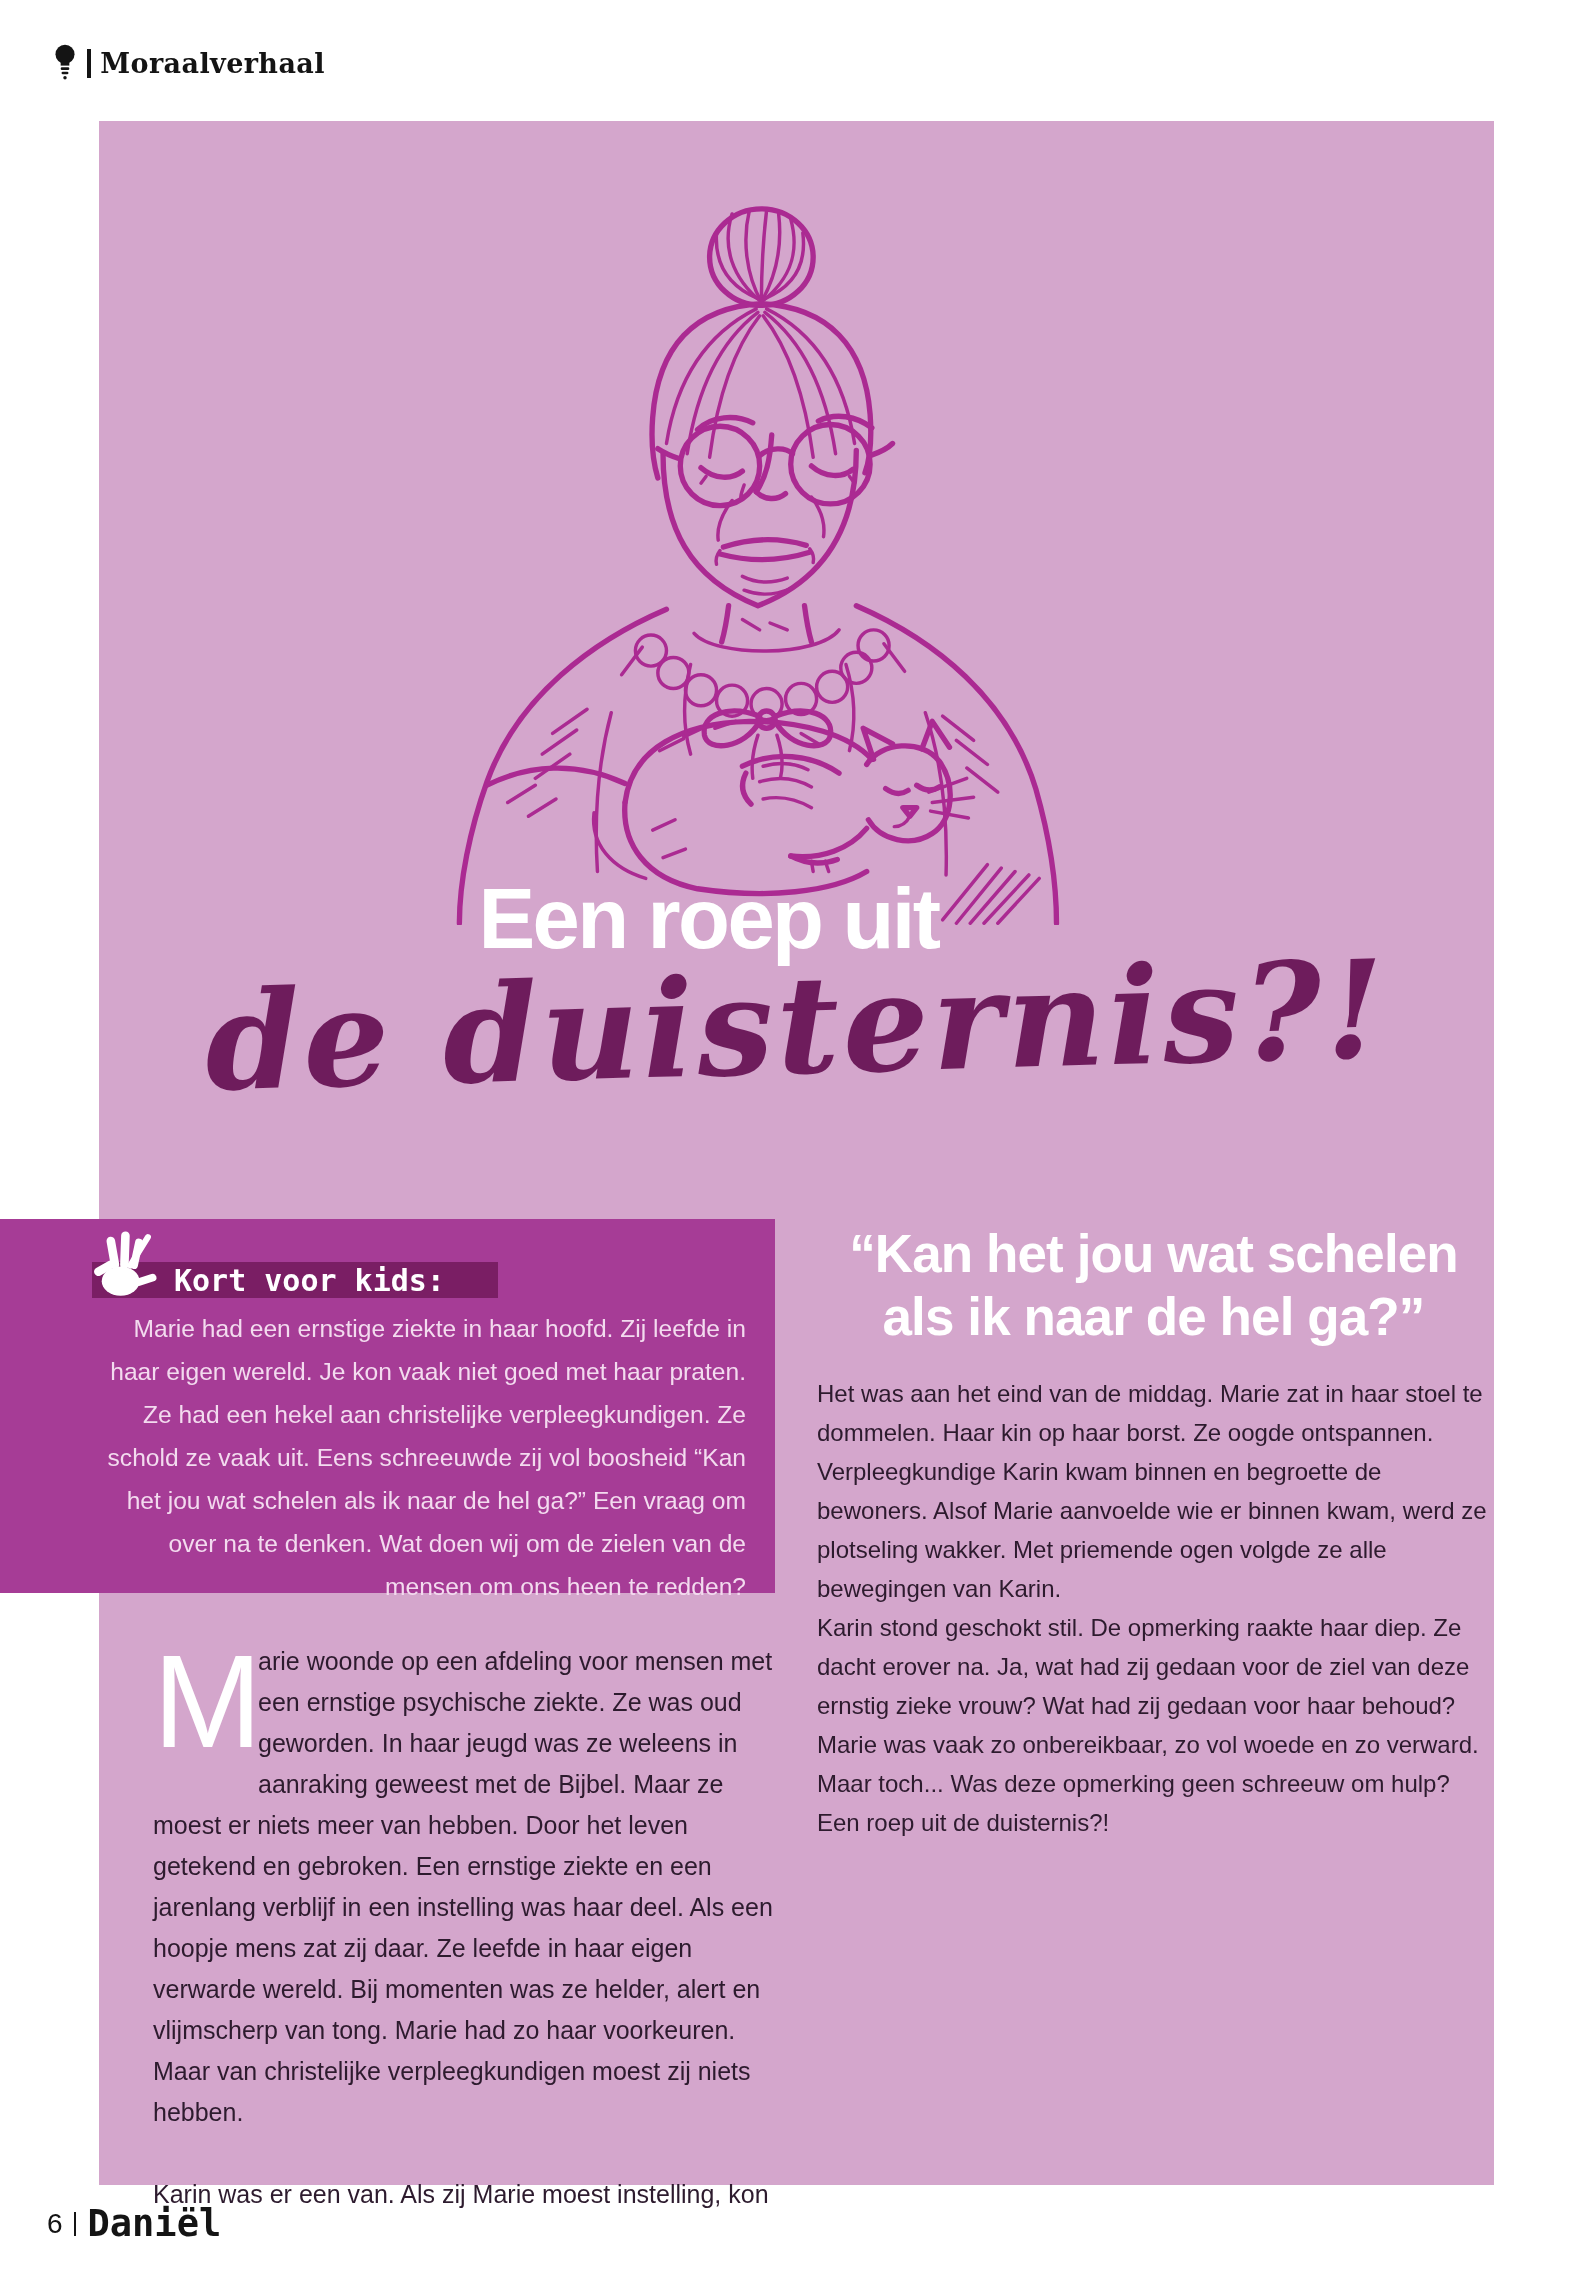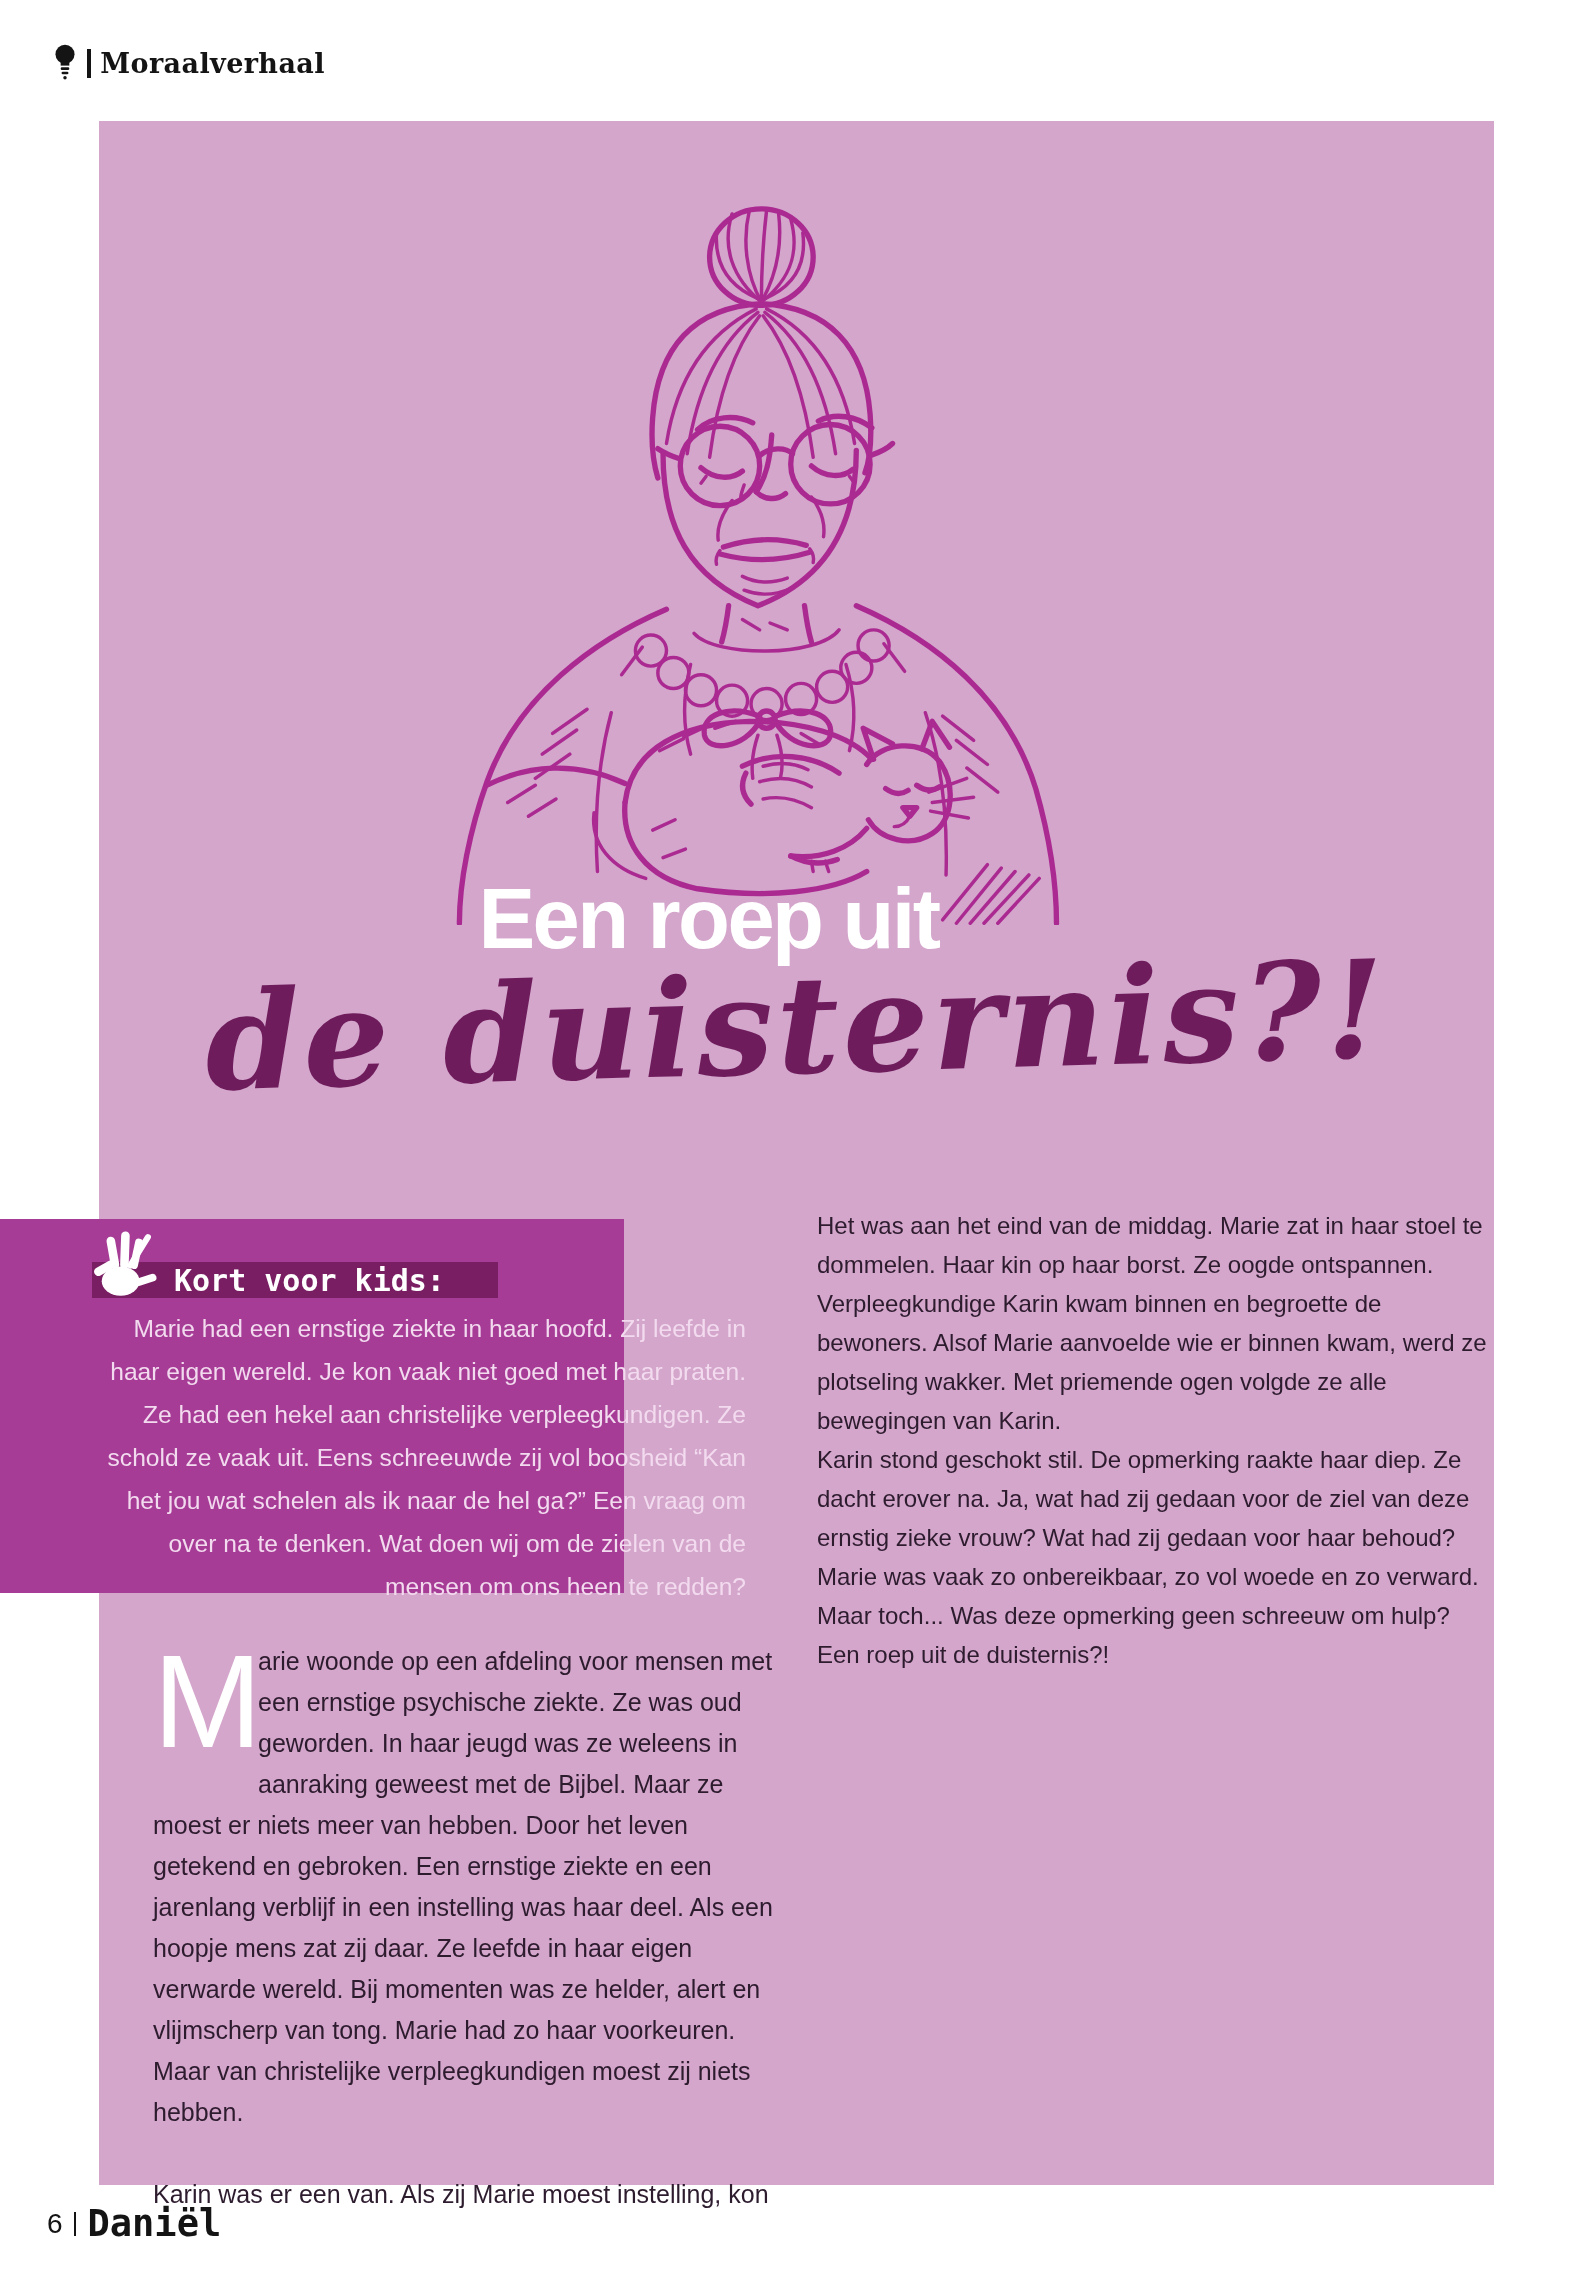--- a/index.html
+++ b/index.html
@@ -31,21 +31,21 @@
   .illu svg{width:100%;height:100%;}
   .illu path,.illu circle,.illu ellipse{fill:none;stroke:var(--illustration-line);stroke-width:3.1;stroke-linecap:round;stroke-linejoin:round;}
   .illu .thin{stroke-width:2;}
   
   .title1{position:absolute;left:99px;top:870px;width:1219px;text-align:center;
     color:var(--white);font-weight:bold;font-size:85px;letter-spacing:-2.6px;}
   .title2{position:absolute;left:99px;top:946px;width:1395px;text-align:center;
     font-family:"DejaVu Serif",serif;font-style:italic;font-weight:bold;font-size:135px;
     color:var(--script-title);transform:rotate(-1.6deg);letter-spacing:3.5px;}
   
-  .kidsbox{position:absolute;left:0;top:1219px;width:624px;height:374px;background:var(--kids-box-magenta);padding-left:8px;}
+  .kidsbox{position:absolute;left:0;top:1219px;width:775px;height:374px;background:var(--kids-box-magenta);padding-left:8px;}
   .kidsbox .band{position:absolute;left:92px;top:43px;width:406px;height:36px;background:var(--kids-heading-band);}
   .kidsbox .hand{position:absolute;left:88px;top:7px;width:79px;height:76px;}
   .kidsbox .heading{position:absolute;left:174px;top:43px;height:36px;line-height:38px;
     font-family:"DejaVu Sans Mono",monospace;font-weight:bold;font-size:30px;color:var(--white);}
   .kidsbox .body{position:absolute;left:92px;top:88px;width:654px;
     font-size:24.6px;line-height:43px;color:var(--kids-body-text);text-align:right;}
   
   .col-left{position:absolute;left:153px;top:1641px;width:632px;font-size:25px;line-height:41px;color:var(--body-text);}
   .dropcap{float:left;width:91px;height:126px;font-size:131px;line-height:121px;color:var(--white);margin-right:14px;}
   .col-left .p2{margin-top:41px;}
@@ -230,20 +230,24 @@
     <div class="heading">Kort voor kids:</div>
     <div class="body">Marie had een ernstige ziekte in haar hoofd. Zij leefde in haar eigen wereld. Je kon vaak niet goed met haar praten. Ze had een hekel aan christelijke verpleegkundigen. Ze schold ze vaak uit. Eens schreeuwde zij vol boosheid “Kan het jou wat schelen als ik naar de hel ga?” Een vraag om over na te denken. Wat doen wij om de zielen van de mensen om ons heen te redden?</div>
   </div>
 
   <div class="col-left">
     <p><span class="dropcap">M</span><span>arie woonde op een afdeling voor mensen met een ernstige psychische ziekte. Ze was oud geworden. In haar jeugd was ze weleens in aanraking geweest met de Bijbel. Maar ze moest er niets meer van hebben. Door het leven getekend en gebroken. Een ernstige ziekte en een jarenlang verblijf in een instelling was haar deel. Als een hoopje mens zat zij daar. Ze leefde in haar eigen verwarde wereld. Bij momenten was ze helder, alert en vlijmscherp van tong. Marie had zo haar voorkeuren. Maar van christelijke verpleegkundigen moest zij niets hebben.</span></p>
     <p class="p2">Karin was er een van. Als zij Marie moest instelling, kon</p>
   </div>
 
   <div class="col-right">
+    <div class="pullquote">
+      <div>“Kan het jou wat schelen</div>
+      <div>als ik naar de hel ga?”</div>
+    </div>
     <p>Het was aan het eind van de middag. Marie zat in haar stoel te dommelen. Haar kin op haar borst. Ze oogde ontspannen. Verpleegkundige Karin kwam binnen en begroette de bewoners. Alsof Marie aanvoelde wie er binnen kwam, werd ze plotseling wakker. Met priemende ogen volgde ze alle bewegingen van Karin.</p>
     <p>Karin stond geschokt stil. De opmerking raakte haar diep. Ze dacht erover na. Ja, wat had zij gedaan voor de ziel van deze ernstig zieke vrouw? Wat had zij gedaan voor haar behoud? Marie was vaak zo onbereikbaar, zo vol woede en zo verward. Maar toch... Was deze opmerking geen schreeuw om hulp? Een roep uit de duisternis?!</p>
   </div>
 
   <div class="footer">
     <div class="num">6</div>
     <div class="bar"></div>
     <div class="mag">Daniël</div>
   </div>
 

